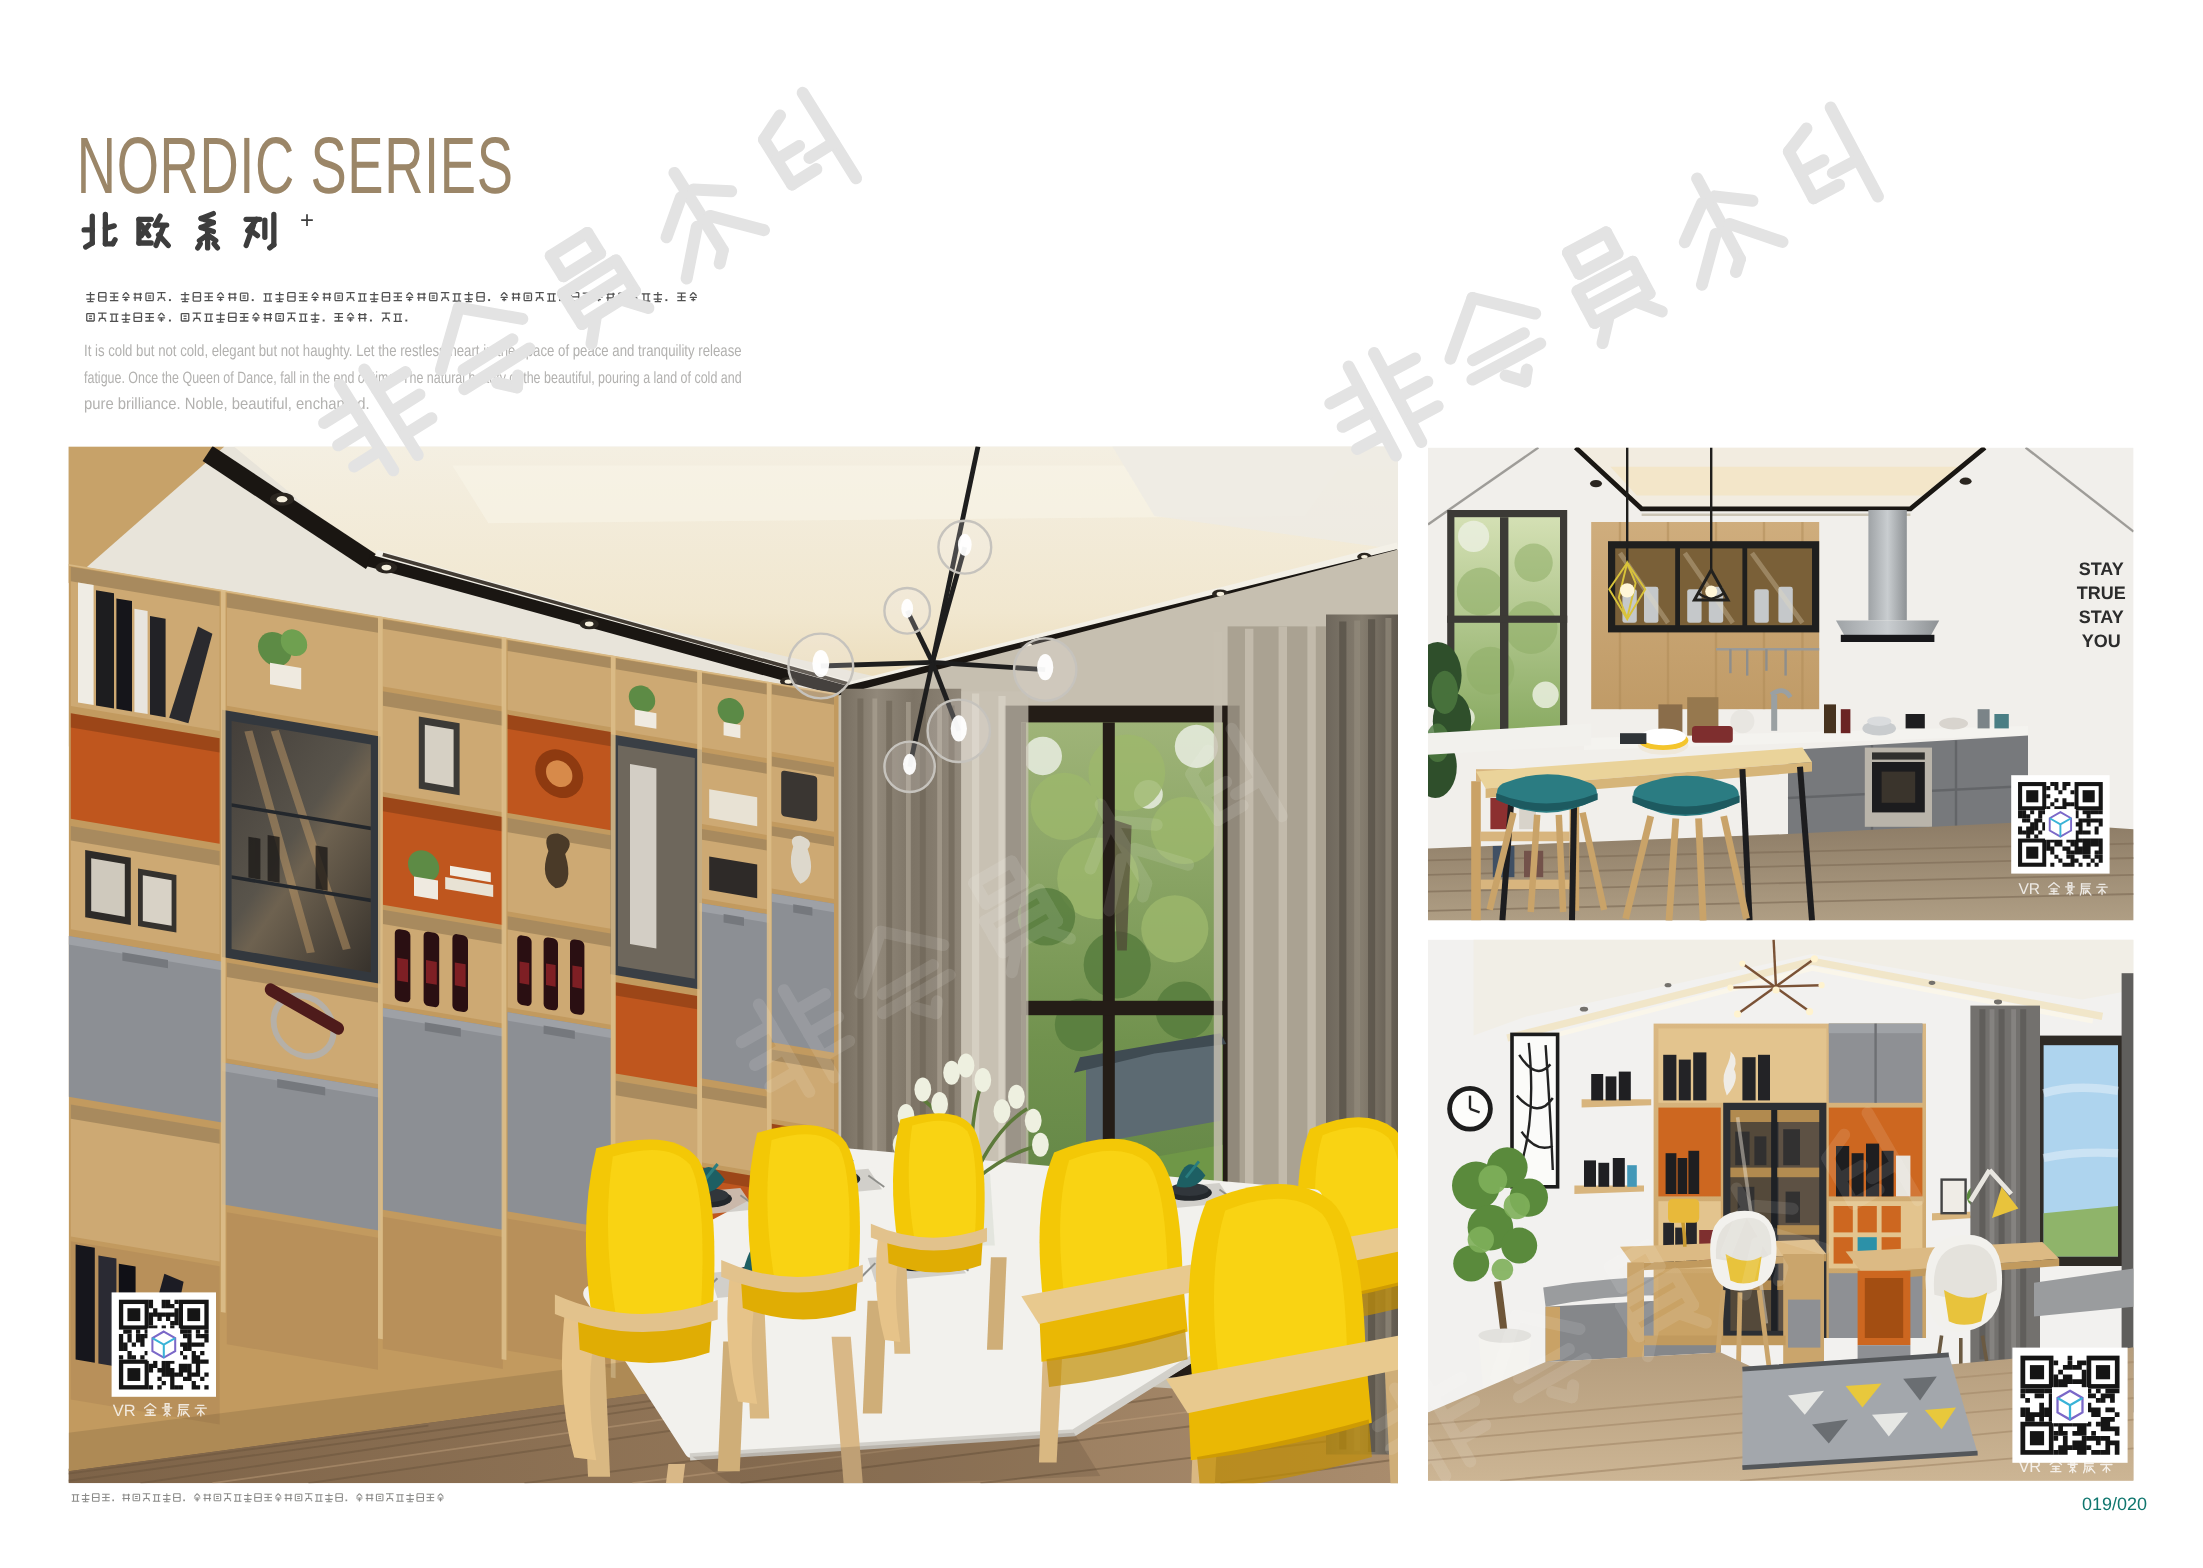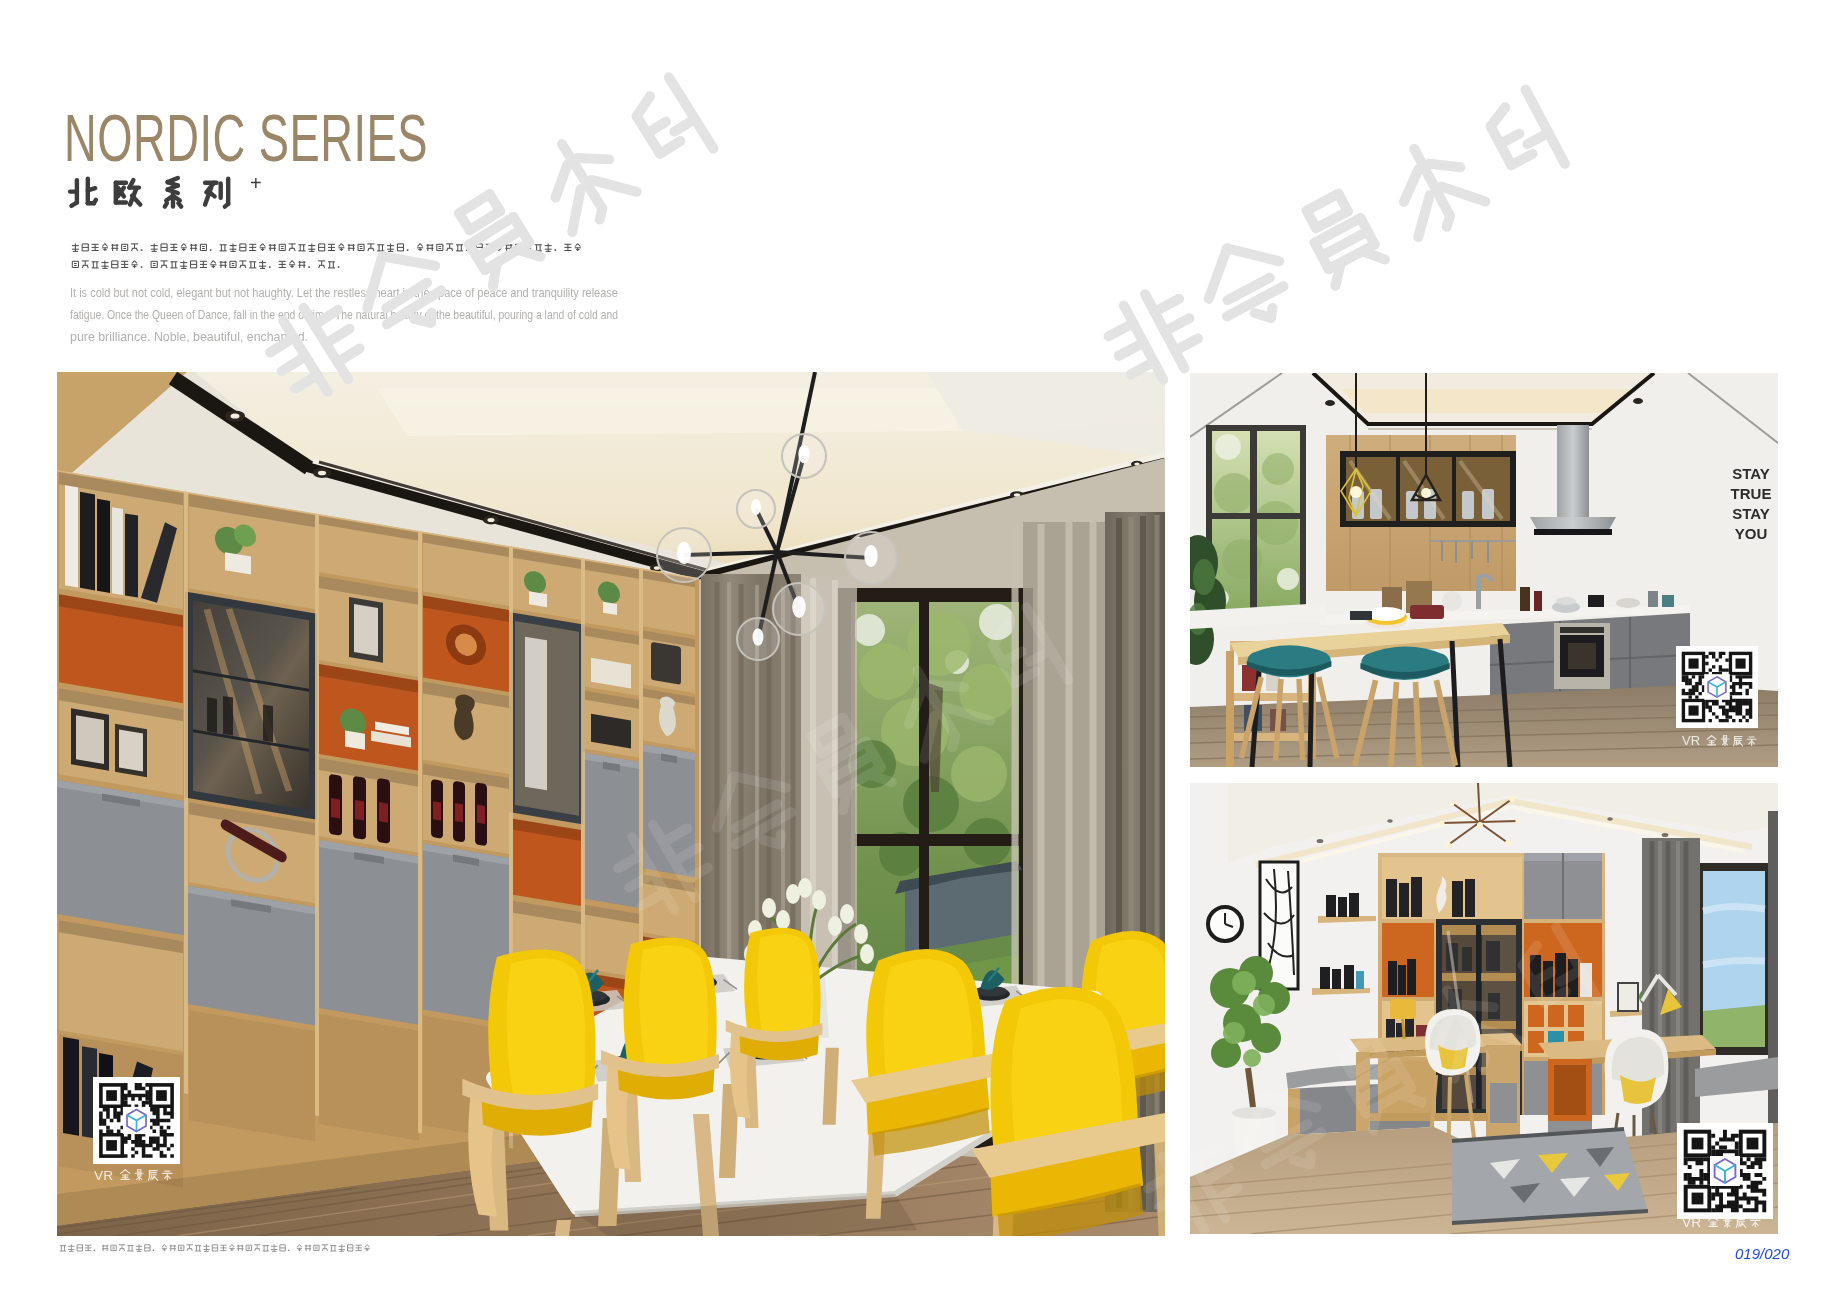--- a/index.html
+++ b/index.html
@@ -2053,13 +2053,13 @@
       <g stroke="#8b8b89" stroke-width="0.9" fill="none">
         <line x1="308.1" y1="0.6" x2="305.8" y2="3.1"></line>
         <line x1="308.1" y1="0.6" x2="310.4" y2="3.1"></line>
         <line x1="305.4" y1="4.3" x2="310.8" y2="4.3"></line>
         <line x1="306.5" y1="5.8" x2="309.7" y2="5.8"></line>
         <line x1="308.1" y1="4.3" x2="308.1" y2="7.2"></line>
       </g>
     </g>
   </svg>
 
-<div class="abs" style="left:1735px;top:1245px;font-size:15px;color:#1d4ed8;font-style:italic;">019/020</div>
+<div class="abs" style="left:1735px;top:1245px;font-size:15px;color:#0f766e;">019/020</div>
 
 </body></html>

